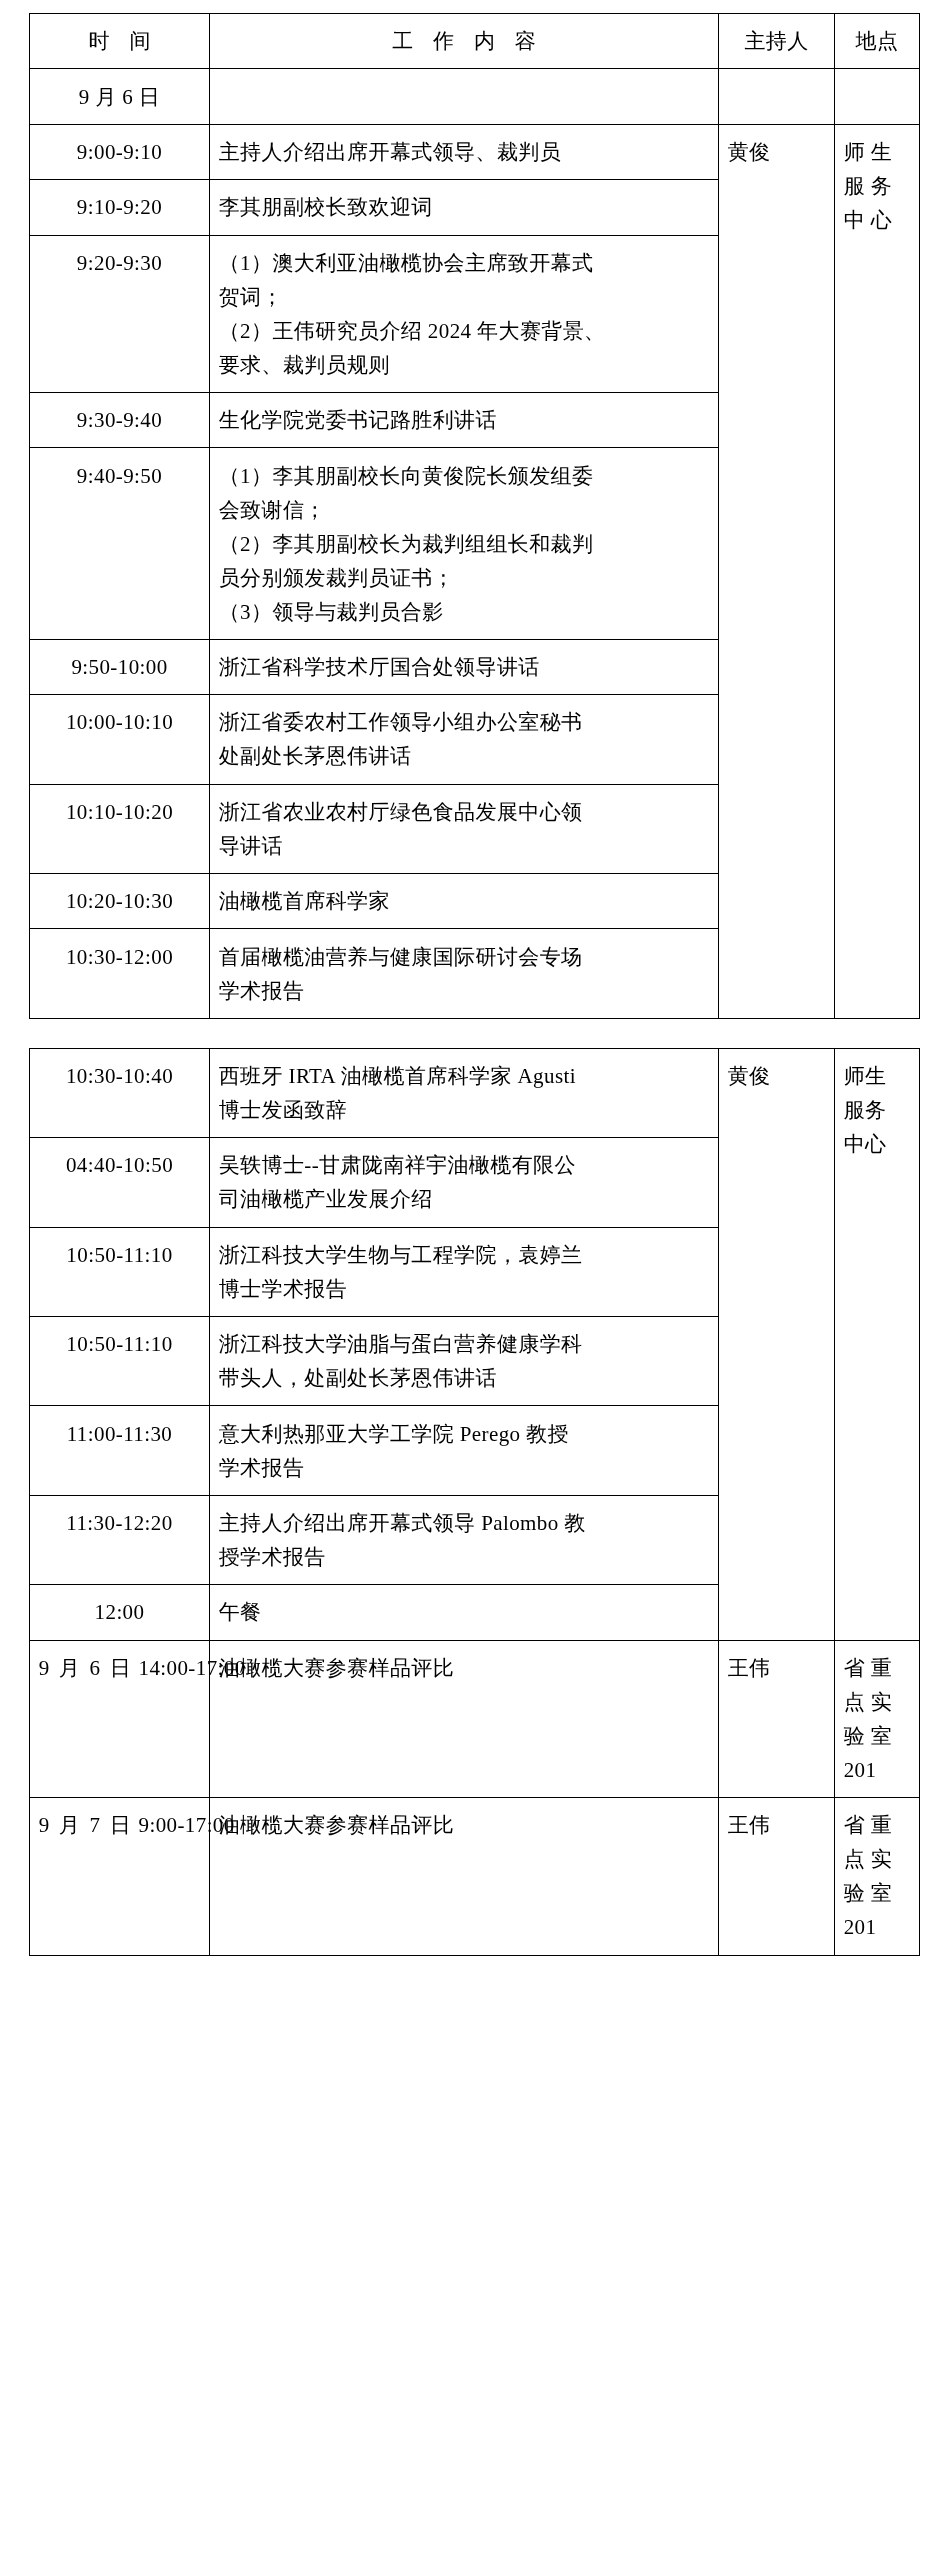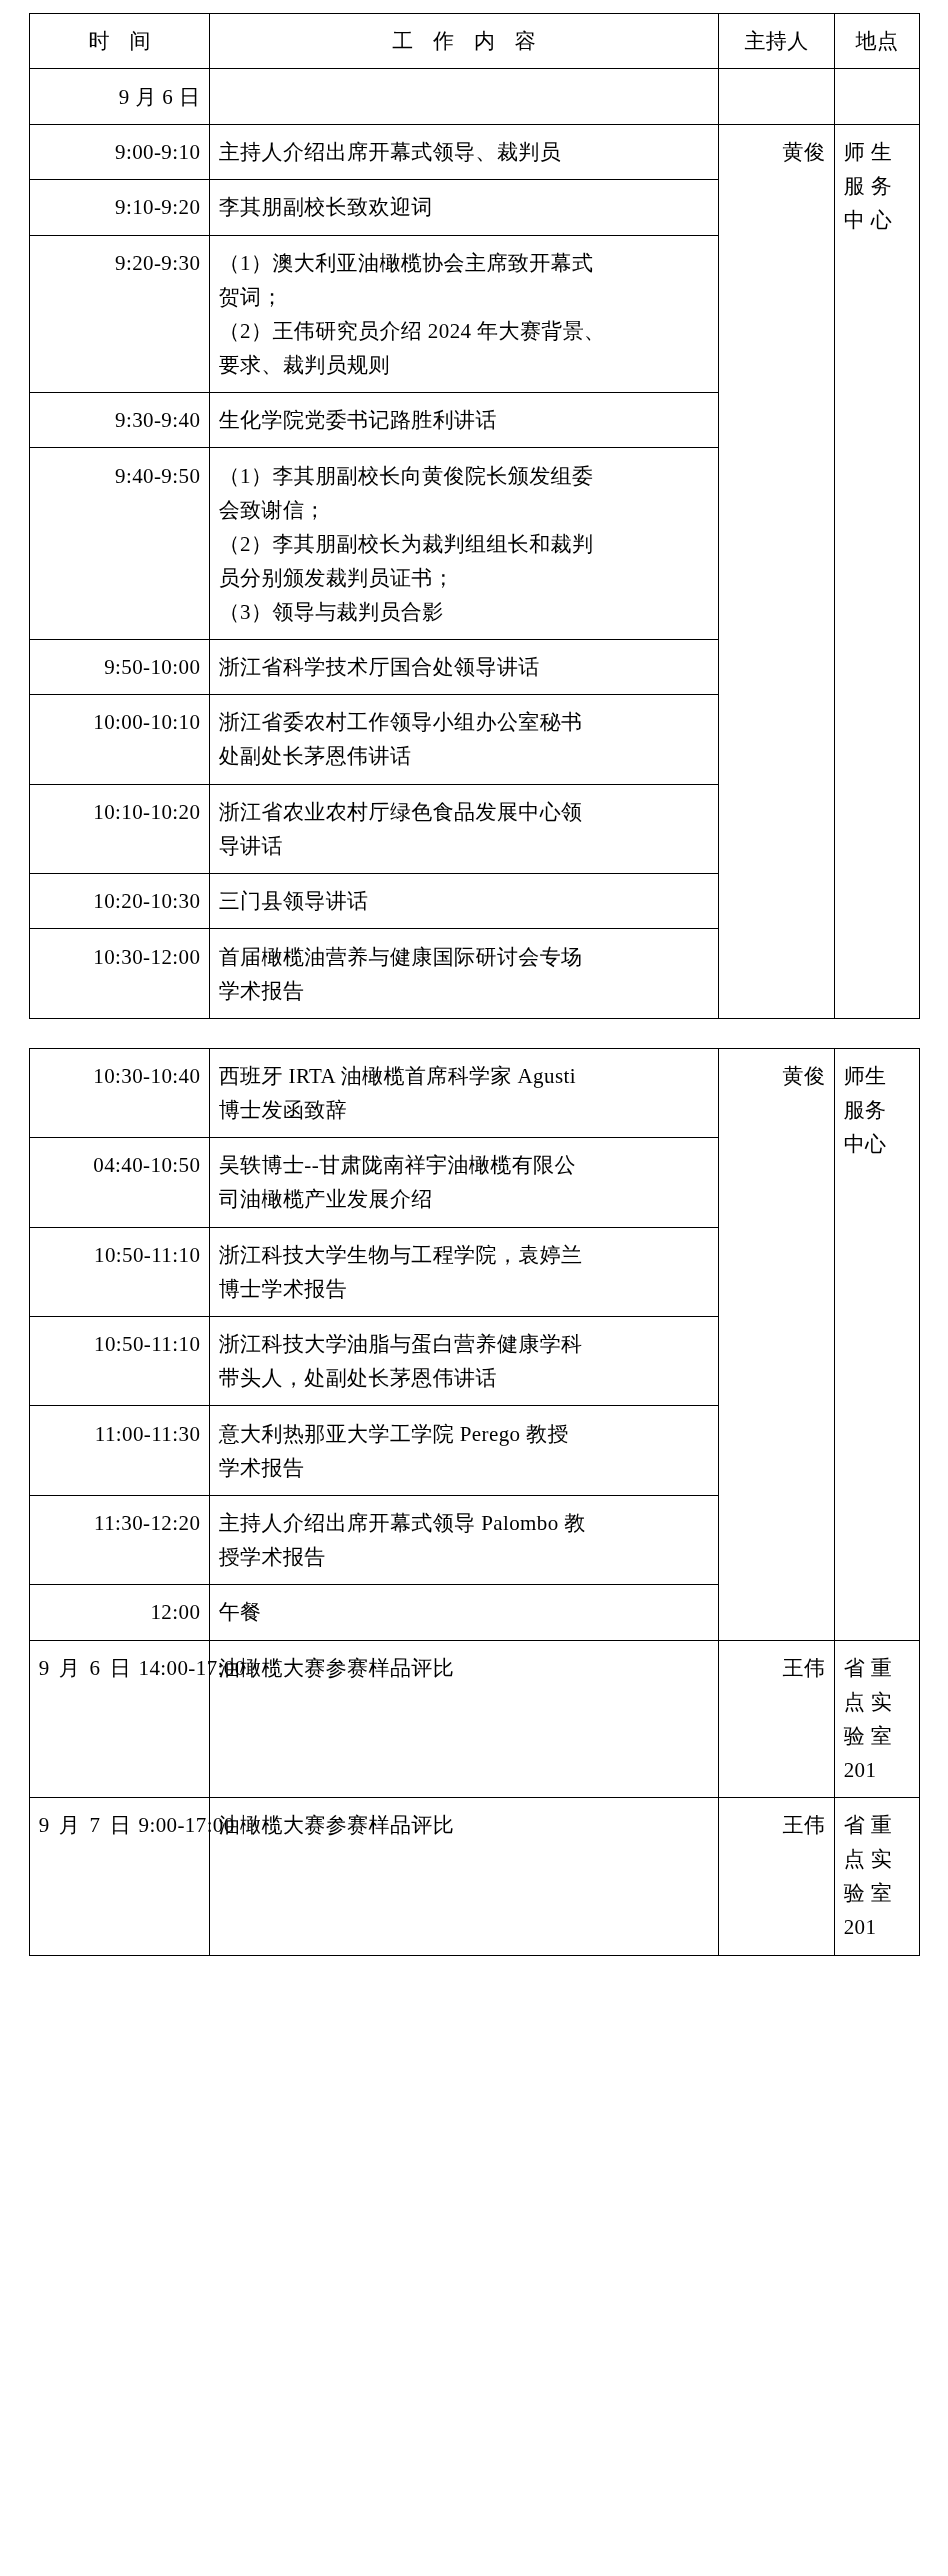--- a/index.html
+++ b/index.html
@@ -39,33 +39,33 @@
     text-align: center;
     font-size: 20.3px;
     padding: 11.6px 4.4px;
     letter-spacing: 1.5px;
   }
   .hdr td.spread {
     letter-spacing: 7.3px;
     text-indent: 7.3px;
   }
   .cell-time {
-    text-align: right;
+    text-align: center;
     white-space: nowrap;
     letter-spacing: 0.7px;
   }
   .cell-date {
     letter-spacing: 2.2px;
   }
   .cell-content {
     text-align: justify;
   }
   .cell-content .line { display: block; }
   .cell-host {
-    text-align: right;
+    text-align: left;
     letter-spacing: 0.7px;
   }
   .cell-place {
     text-align: left;
     letter-spacing: 0.7px;
   }
   .vmid {
     vertical-align: middle;
   }
   .place-stack .line { display: block; line-height: 1.62; }
@@ -168,21 +168,21 @@
         <td class="cell-time">10:10-10:20</td>
         <td class="cell-content">
           <span class="line">浙江省农业农村厅绿色食品发展中心领</span>
           <span class="line">导讲话</span>
         </td>
       </tr>
 
       <tr>
         <td class="cell-time">10:20-10:30</td>
         <td class="cell-content">
-          <span class="line">三门县领导讲话</span>
+          <span class="line">油橄榄首席科学家</span>
         </td>
       </tr>
 
       <tr>
         <td class="cell-time">10:30-12:00</td>
         <td class="cell-content">
           <span class="line">首届橄榄油营养与健康国际研讨会专场</span>
           <span class="line">学术报告</span>
         </td>
       </tr>

